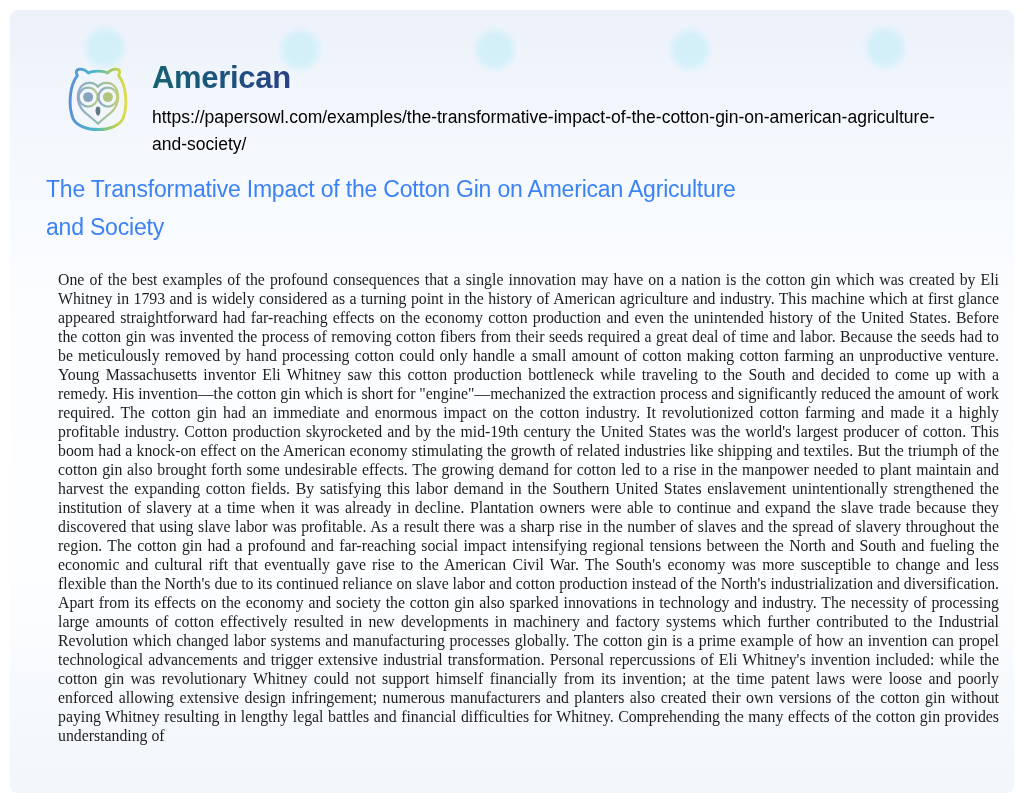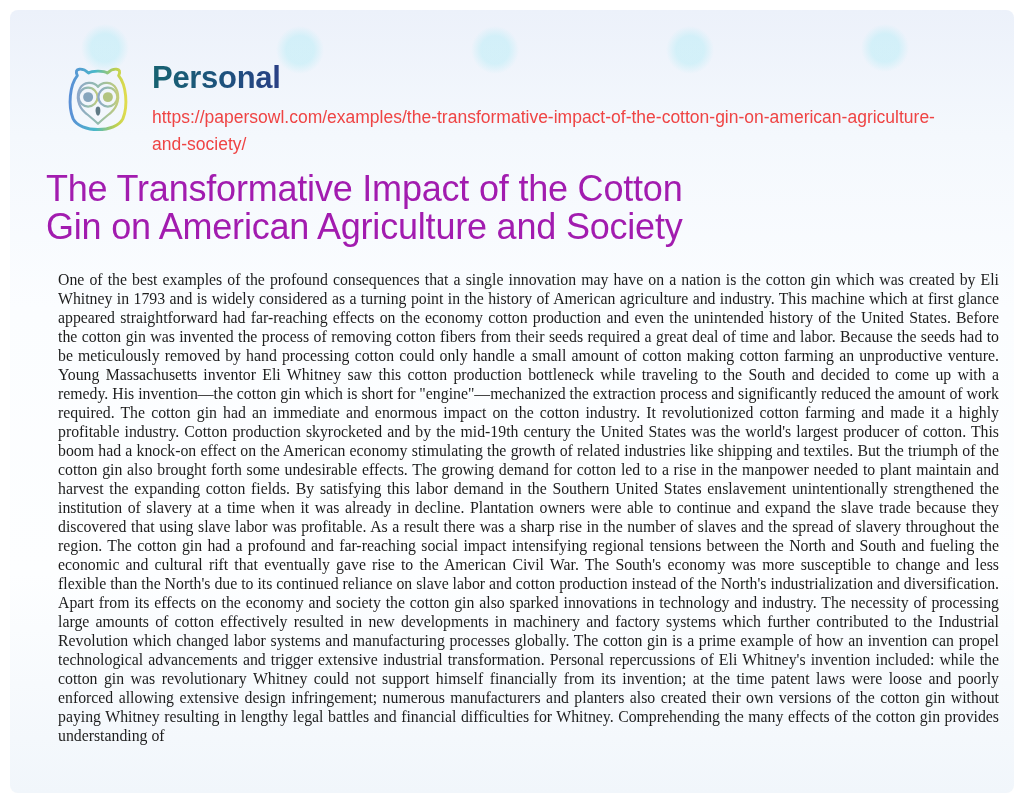--- a/index.html
+++ b/index.html
@@ -50,36 +50,36 @@
     background-clip: text;
     -webkit-text-fill-color: transparent;
   }
   .url {
     position: absolute;
     left: 152px;
     top: 104px;
     width: 795px;
     font-size: 17.5px;
     line-height: 27px;
-    color: #ef4444;
+    color: #000000;
     text-decoration: none;
     overflow-wrap: anywhere;
     cursor: pointer;
   }
   .title {
     position: absolute;
     left: 46px;
     top: 170px;
     width: 690px;
     margin: 0;
-    font-size: 36px;
+    font-size: 23px;
     line-height: 38px;
     font-weight: 400;
     letter-spacing: -0.2px;
-    color: #a21caf;
+    color: #3b82f6;
   }
   .body-text {
     position: absolute;
     left: 46px;
     top: 258px;
     width: 941px;
     margin: 12px;
     font-family: "Liberation Serif", serif;
     font-size: 15.8px;
     line-height: 19px;
@@ -114,19 +114,19 @@
 
     <circle cx="38.5" cy="42" r="11" fill="none" stroke="url(#owlG2)" stroke-width="2.6"></circle>
     <circle cx="61.5" cy="42" r="11" fill="none" stroke="url(#owlG2)" stroke-width="2.6"></circle>
     <circle cx="38.5" cy="42" r="5.8" fill="#86a5bd"></circle>
     <circle cx="61.5" cy="42" r="5.8" fill="#b3c480"></circle>
 
     <path d="M50,53 C52.4,53 53.2,56.5 52.6,59.5 C52.2,61.8 51.2,63.5 50,63.5 C48.8,63.5 47.8,61.8 47.4,59.5 C46.8,56.5 47.6,53 50,53 Z" fill="#5f7a85"></path>
   </svg>
 </div>
 
-<div class="brand">Personal</div>
+<div class="brand">American</div>
 
 <a class="url" href="#">https://papersowl.com/examples/the-transformative-impact-of-the-cotton-gin-on-american-agriculture-and-society/</a>
 
 <h1 class="title">The Transformative Impact of the Cotton Gin on American Agriculture and Society</h1>
 
 <p class="body-text">One of the best examples of the profound consequences that a single innovation may have on a nation is the cotton gin which was created by Eli Whitney in 1793 and is widely considered as a turning point in the history of American agriculture and industry. This machine which at first glance appeared straightforward had far-reaching effects on the economy cotton production and even the unintended history of the United States. Before the cotton gin was invented the process of removing cotton fibers from their seeds required a great deal of time and labor. Because the seeds had to be meticulously removed by hand processing cotton could only handle a small amount of cotton making cotton farming an unproductive venture. Young Massachusetts inventor Eli Whitney saw this cotton production bottleneck while traveling to the South and decided to come up with a remedy. His invention—the cotton gin which is short for "engine"—mechanized the extraction process and significantly reduced the amount of work required. The cotton gin had an immediate and enormous impact on the cotton industry. It revolutionized cotton farming and made it a highly profitable industry. Cotton production skyrocketed and by the mid-19th century the United States was the world's largest producer of cotton. This boom had a knock-on effect on the American economy stimulating the growth of related industries like shipping and textiles. But the triumph of the cotton gin also brought forth some undesirable effects. The growing demand for cotton led to a rise in the manpower needed to plant maintain and harvest the expanding cotton fields. By satisfying this labor demand in the Southern United States enslavement unintentionally strengthened the institution of slavery at a time when it was already in decline. Plantation owners were able to continue and expand the slave trade because they discovered that using slave labor was profitable. As a result there was a sharp rise in the number of slaves and the spread of slavery throughout the region. The cotton gin had a profound and far-reaching social impact intensifying regional tensions between the North and South and fueling the economic and cultural rift that eventually gave rise to the American Civil War. The South's economy was more susceptible to change and less flexible than the North's due to its continued reliance on slave labor and cotton production instead of the North's industrialization and diversification. Apart from its effects on the economy and society the cotton gin also sparked innovations in technology and industry. The necessity of processing large amounts of cotton effectively resulted in new developments in machinery and factory systems which further contributed to the Industrial Revolution which changed labor systems and manufacturing processes globally. The cotton gin is a prime example of how an invention can propel technological advancements and trigger extensive industrial transformation. Personal repercussions of Eli Whitney's invention included: while the cotton gin was revolutionary Whitney could not support himself financially from its invention; at the time patent laws were loose and poorly enforced allowing extensive design infringement; numerous manufacturers and planters also created their own versions of the cotton gin without paying Whitney resulting in lengthy legal battles and financial difficulties for Whitney. Comprehending the many effects of the cotton gin provides understanding of</p>
 
 </body></html>

